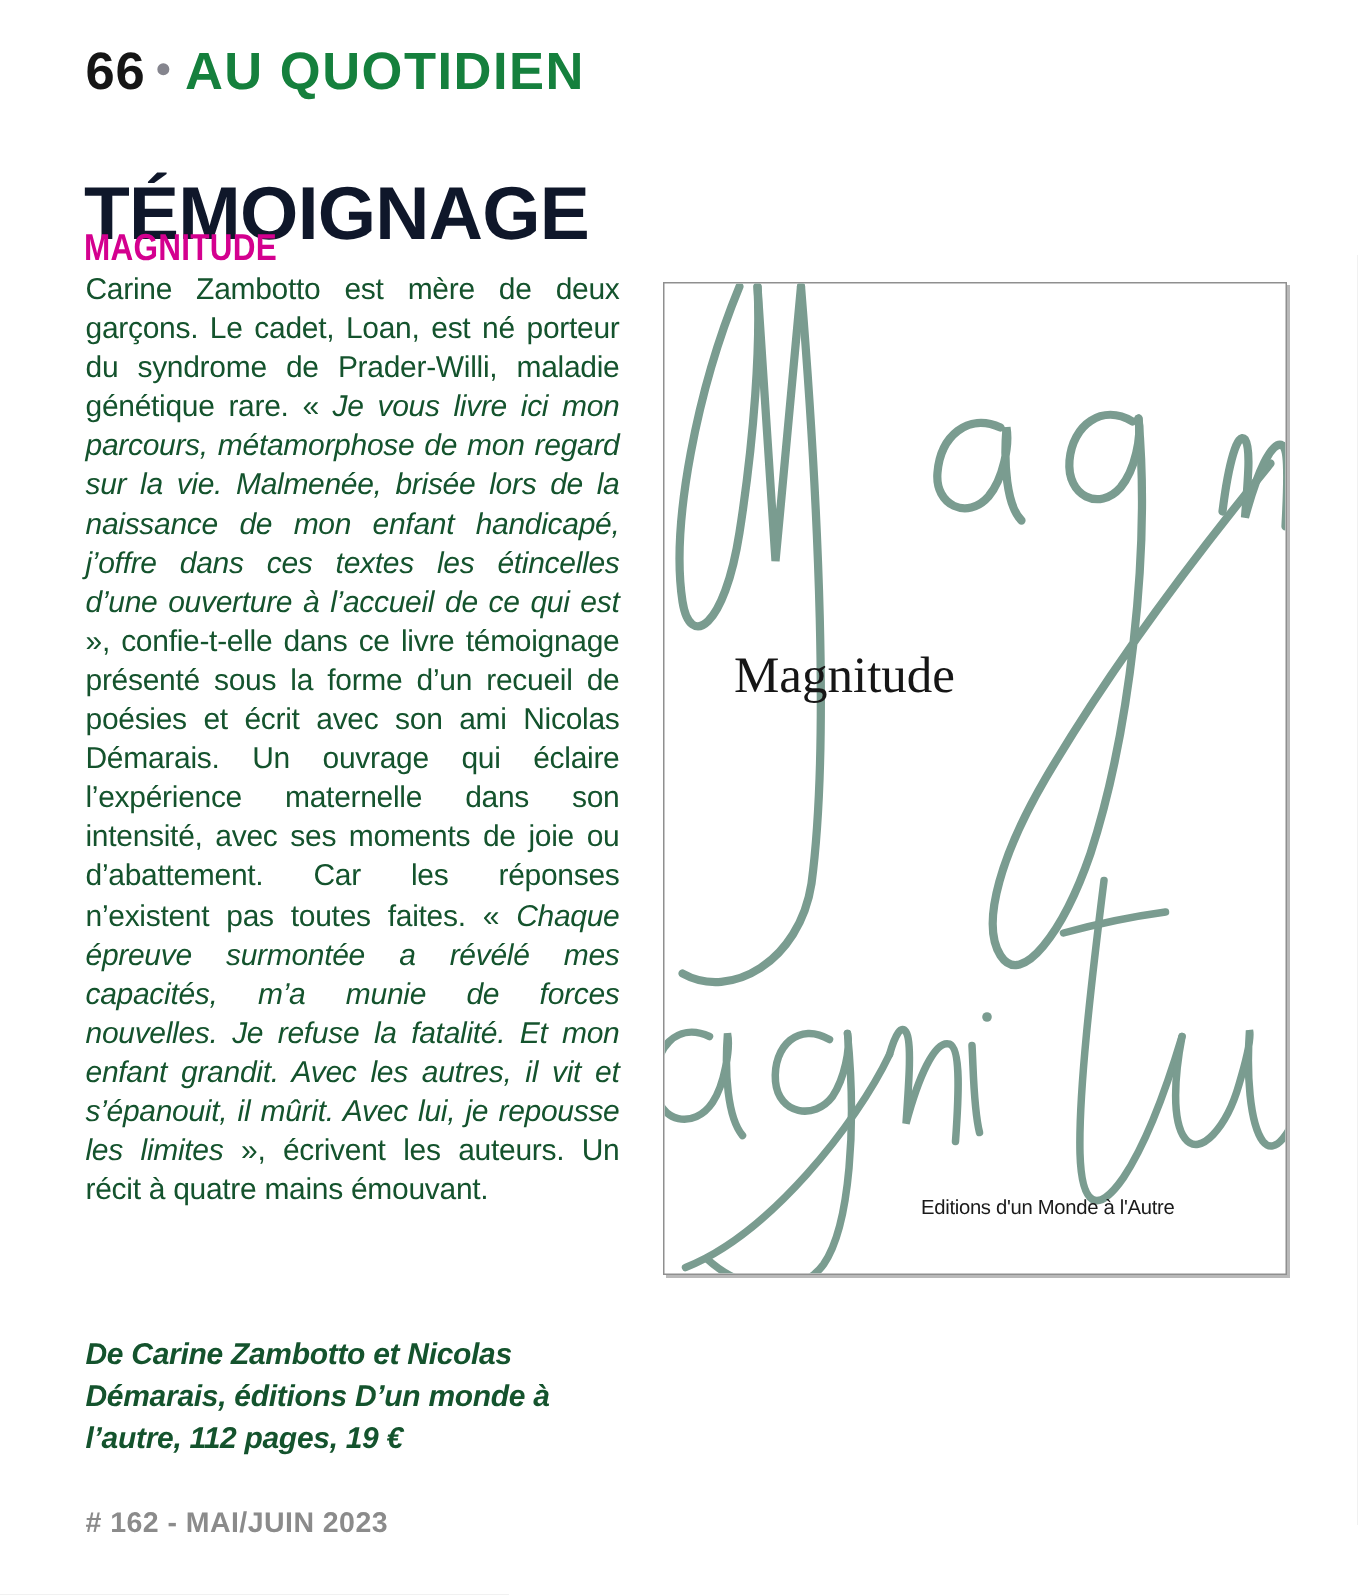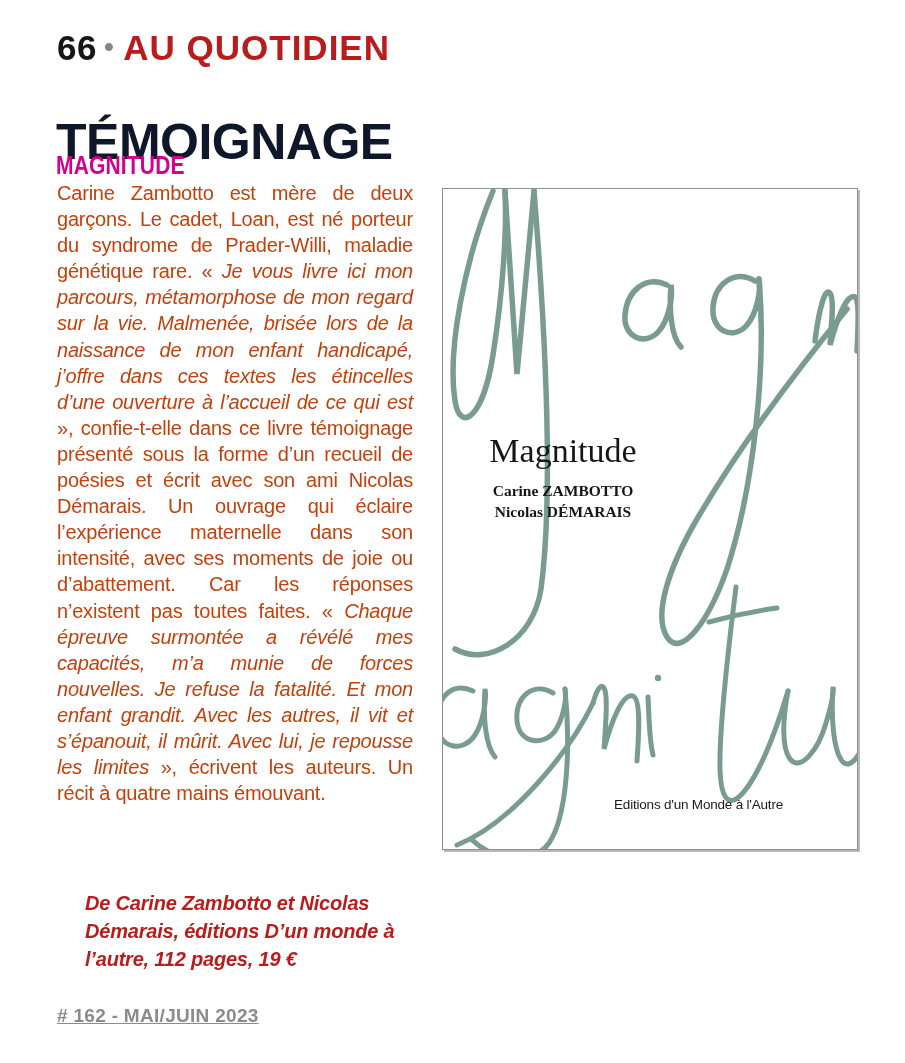--- a/index.html
+++ b/index.html
@@ -4,33 +4,33 @@
 <style>
   html,body{margin:0;padding:0;background:#e8e8e8;}
   .page{
     position:relative;width:905px;height:1063px;background:#ffffff;
     font-family:"Liberation Sans",sans-serif;overflow:hidden;margin:0 auto;
   }
   
   .header{position:absolute;left:57px;top:28px;font-size:35px;font-weight:bold;
     letter-spacing:.5px;white-space:nowrap;color:#161616;}
   .header .bullet{color:#85858E;font-size:28px;vertical-align:4px;margin:0 9px 0 7px;}
-  .header .section{color:#b91c1c;letter-spacing:1px;}
+  .header .section{color:#15803d;letter-spacing:1px;}
   
   .kicker{position:absolute;left:56px;top:113px;font-size:50px;font-weight:bold;
     color:#0f172a;letter-spacing:-.5px;}
   .article-title{position:absolute;left:56px;top:151px;font-size:25px;font-weight:bold;
     color:#D4008F;letter-spacing:.2px;transform:scaleX(.84);transform-origin:left top;white-space:nowrap;}
   .body-text{position:absolute;left:57px;top:180px;width:356px;font-size:20px;
-    line-height:26.1px;text-align:justify;color:#c2410c;letter-spacing:-.2px;}
+    line-height:26.1px;text-align:justify;color:#14532d;letter-spacing:-.2px;}
   .body-text .it{font-style:italic;}
   .byline{position:absolute;left:57px;top:889px;width:372px;font-size:20px;line-height:28px;
-    font-weight:bold;font-style:italic;color:#b91c1c;letter-spacing:-.2px;margin-left:28px;}
+    font-weight:bold;font-style:italic;color:#14532d;letter-spacing:-.2px;}
   .footer{position:absolute;left:57px;top:1005px;font-size:19px;font-weight:bold;
-    color:#8B8B8B;letter-spacing:.3px;text-decoration:underline;}
+    color:#8B8B8B;letter-spacing:.3px;}
   
   .cover{position:absolute;left:442px;top:188px;width:414px;height:660px;background:#fff;
     border:1px solid #8f8f8f;box-shadow:2px 2px 0 #b9b9b9;overflow:hidden;}
   .cover svg.script{position:absolute;left:0;top:0;width:414px;height:660px;}
   .cover-title{position:absolute;left:0;top:243px;width:240px;text-align:center;
     font-family:"Liberation Serif",serif;font-size:34px;color:#161616;}
   .cover-authors{position:absolute;left:0;top:291px;width:240px;text-align:center;
     font-family:"Liberation Serif",serif;font-size:15.5px;font-weight:bold;line-height:21px;color:#161616;}
   .cover-publisher{position:absolute;left:60px;top:608px;width:280px;text-align:right;
     font-size:13.5px;color:#1a1a1a;letter-spacing:-.2px;white-space:nowrap;}
@@ -86,21 +86,17 @@
 
         <path d="M 293 398 C 284 470 276 540 277 580 C 278 614 288 622 306 596 C 322 572 336 532 345 502"></path>
         <path d="M 266 433 C 288 427 312 422 334 419"></path>
 
         <path d="M 345 502 C 340 528 338 558 347 570 C 357 583 375 562 383 534 C 389 514 391 502 390 498 C 388 526 390 560 399 572 C 407 582 418 566 424 545"></path>
       </g>
     </svg>
 
     <div class="cover-title">Magnitude</div>
 
-    <div class="cover-authors">
-      <div>Carine ZAMBOTTO</div>
-      <div>Nicolas DÉMARAIS</div>
-    </div>
 
     <div class="cover-publisher">Editions d'un Monde à l'Autre</div>
   </div>
 
 </div>
 
 </body></html>

